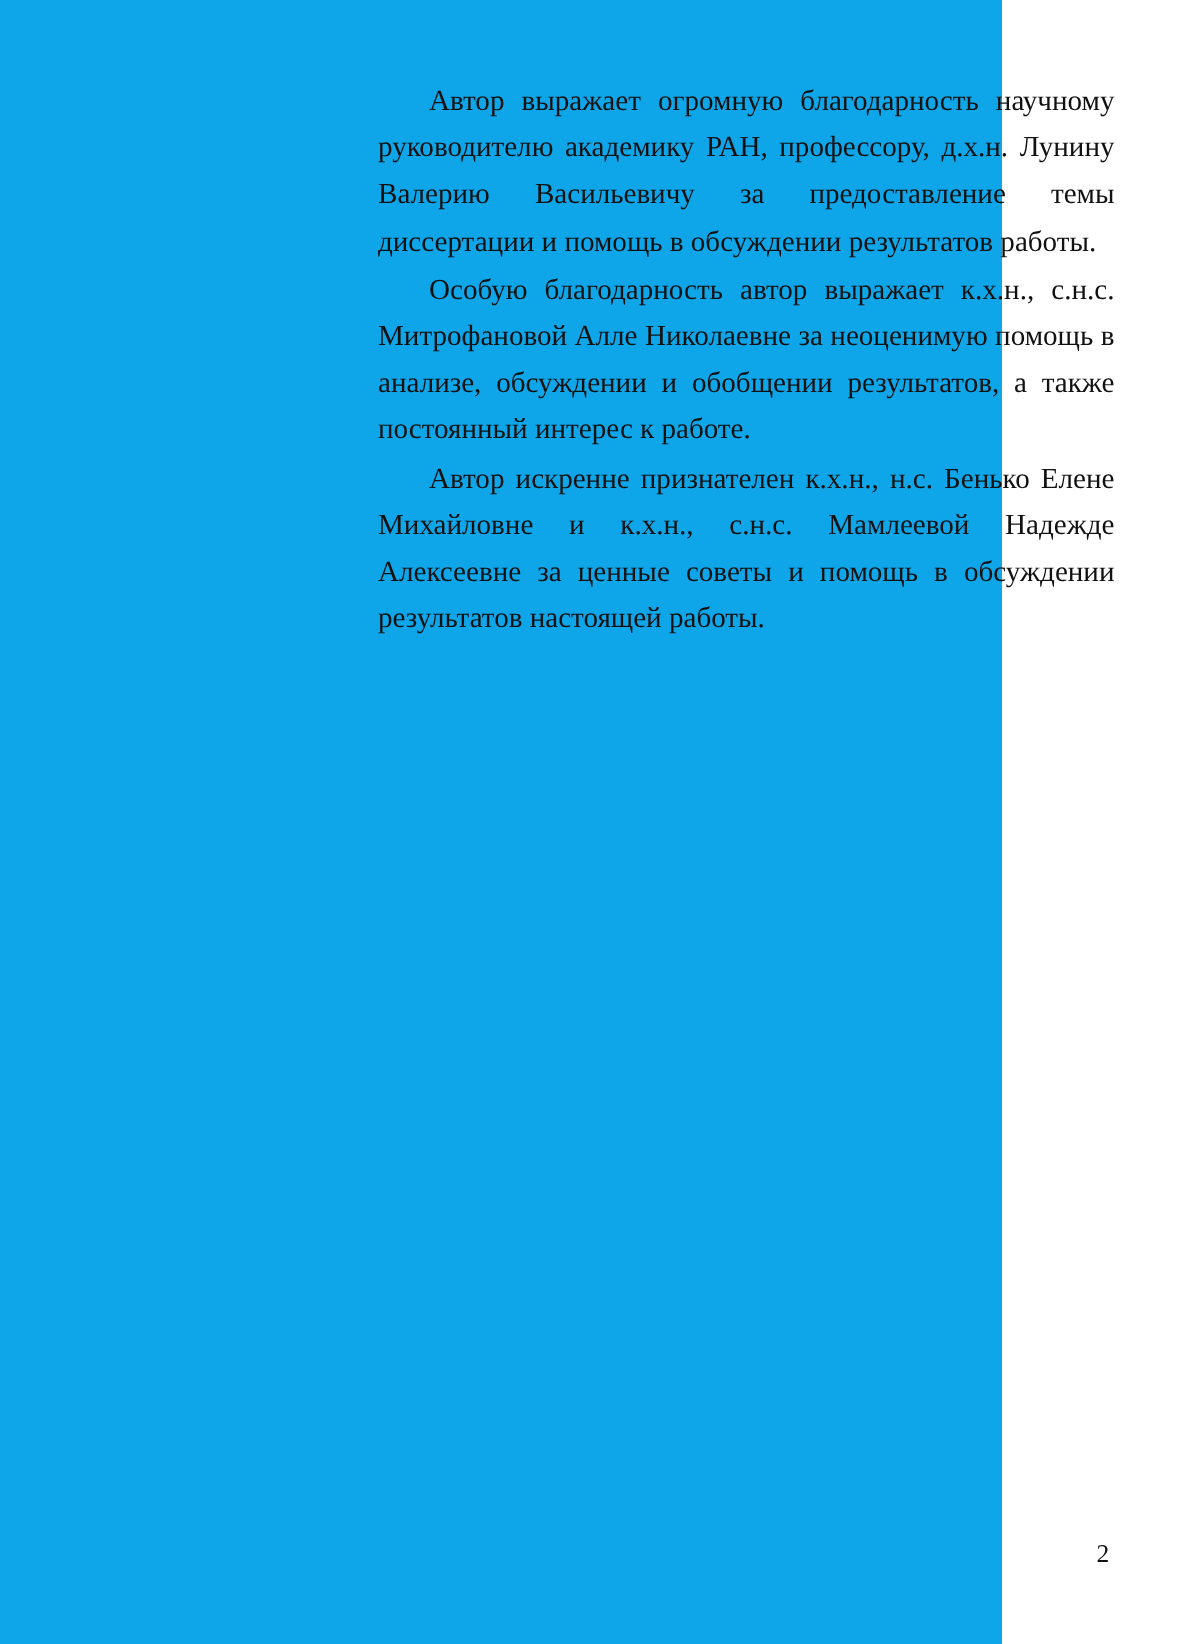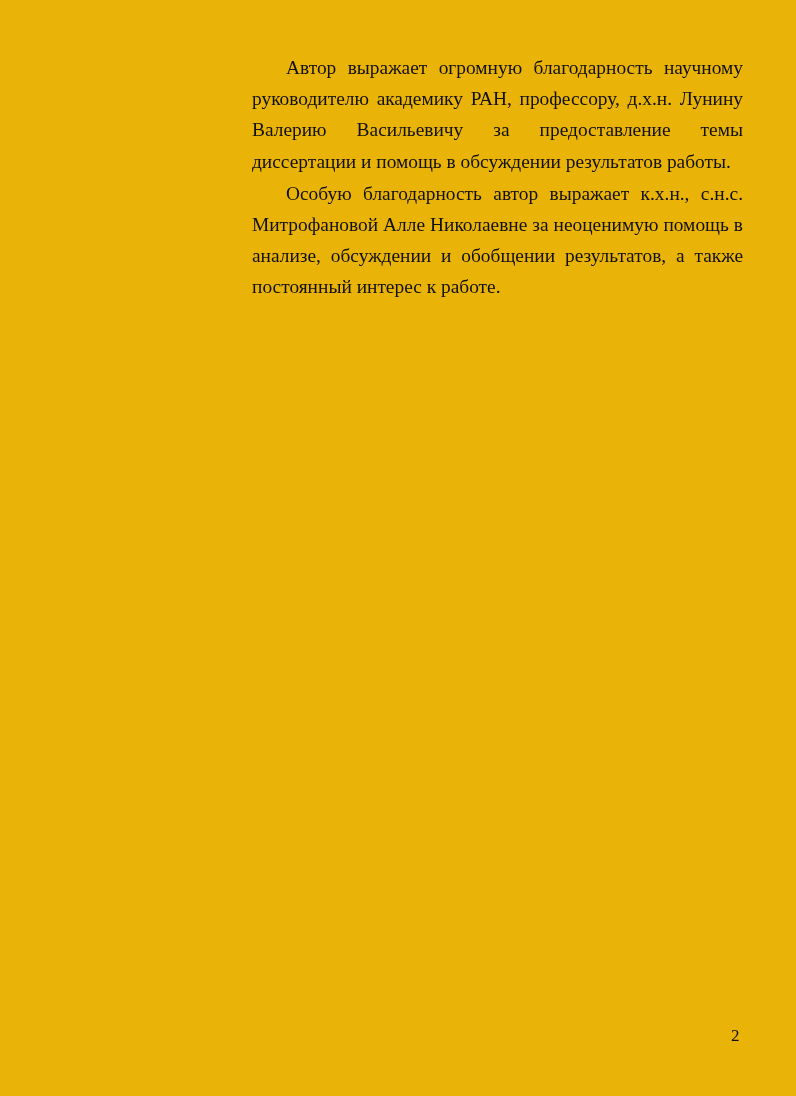--- a/index.html
+++ b/index.html
@@ -11,23 +11,23 @@
     width: 796px;
     height: 1096px;
     position: relative;
     overflow: hidden;
     font-family: "Liberation Serif", "DejaVu Serif", serif;
     color: #111111;
   }
   .page {
     position: absolute;
     left: 0; top: 0;
-    width: 796px;
+    width: 668px;
     height: 1096px;
-    background: #eab308;
+    background: #0ea5e9;
   }
   .text-block {
     position: absolute;
     left: 252px;
     top: 52px;
     width: 491px;
   }
   .paragraph {
     margin: 0 0 1px 0;
     font-size: 19.4px;
@@ -47,15 +47,16 @@
     line-height: 20px;
   }
 </style>
 </head>
 <body>
 
 <div class="page">
   <div class="text-block">
     <p class="paragraph">Автор выражает огромную благодарность научному руководителю академику РАН, профессору, д.х.н. Лунину Валерию Васильевичу за предоставление темы диссертации и помощь в обсуждении результатов работы.</p>
     <p class="paragraph">Особую благодарность автор выражает к.х.н., с.н.с. Митрофановой Алле Николаевне за неоценимую помощь в анализе, обсуждении и обобщении результатов, а также постоянный интерес к работе.</p>
+    <p class="paragraph">Автор искренне признателен к.х.н., н.с. Бенько Елене Михайловне и к.х.н., с.н.с. Мамлеевой Надежде Алексеевне за ценные советы и помощь в обсуждении результатов настоящей работы.</p>
   </div>
   <div class="page-number">2</div>
 </div>
 
 </body></html>

